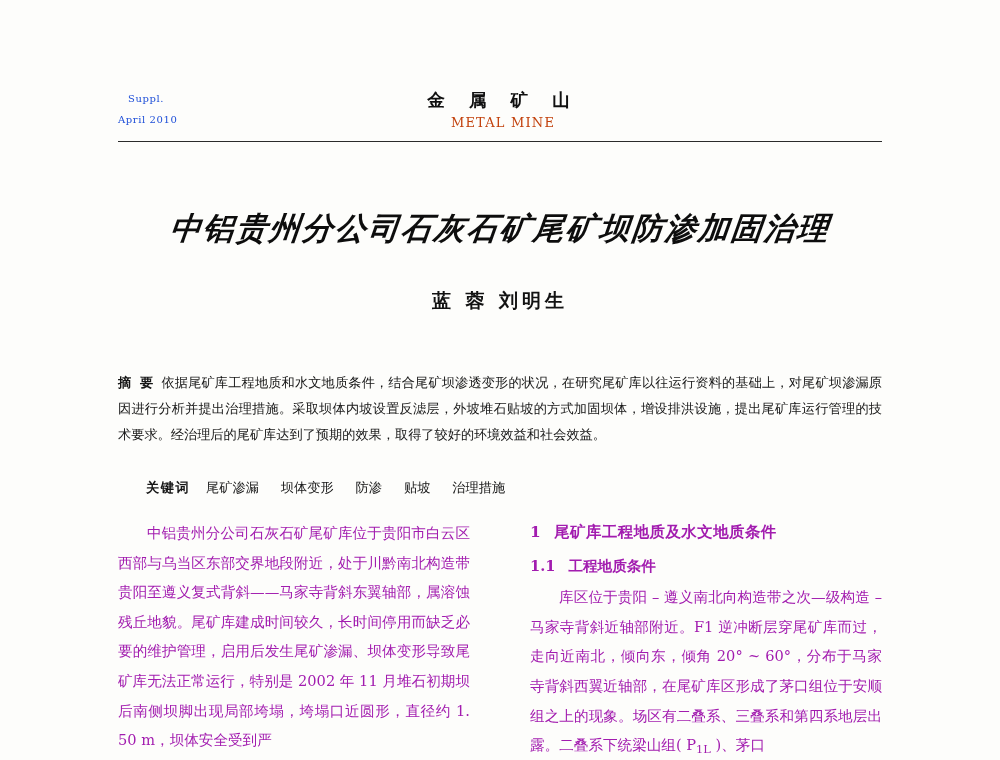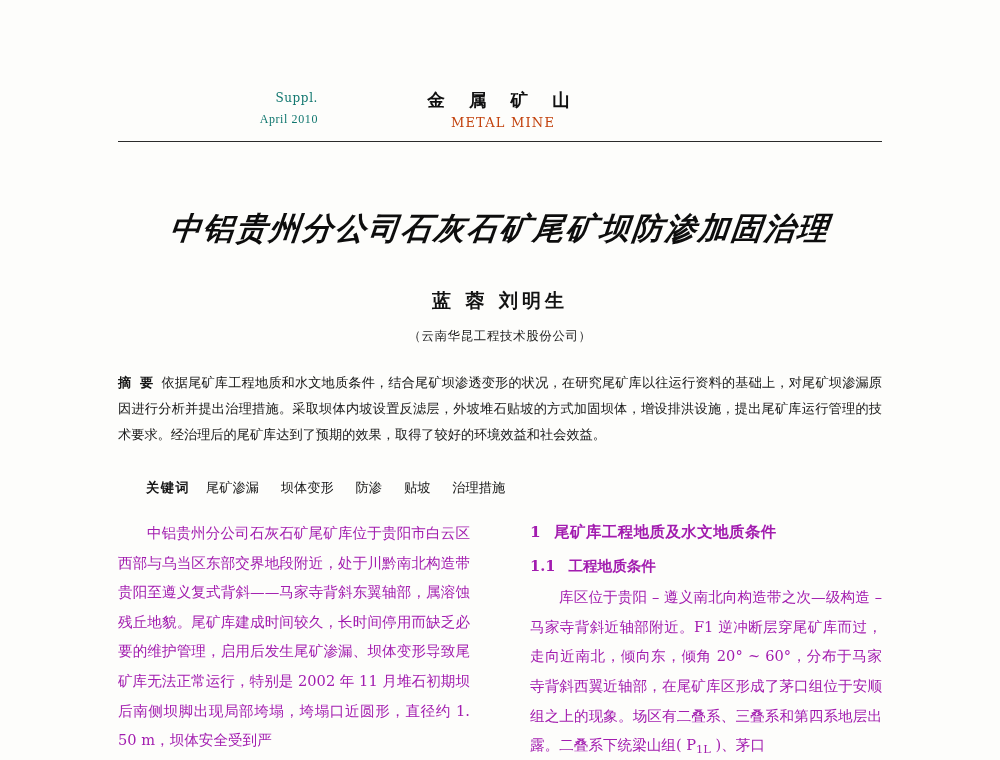--- a/index.html
+++ b/index.html
@@ -26,28 +26,28 @@
     left: 118px;
     top: 88px;
     width: 764px;
     height: 52px;
   }
   .mh-left {
     position: absolute;
     left: 0;
     top: 0;
     width: 200px;
-    text-align: right;
-    font-size: 12px;
+    text-align: left;
+    font-size: 10px;
     line-height: 21px;
     letter-spacing: 0.6px;
-    color: #0f766e;
+    color: #1d4ed8;
   }
   .mh-left .l1 { padding-left: 10px; }
-  .mh-left .l2 { padding-left: 0px; font-family: Liberation Serif, serif; }
+  .mh-left .l2 { padding-left: 0px; }
   .mh-center {
     position: absolute;
     left: 250px;
     top: 0;
     width: 270px;
     text-align: center;
   }
   .mh-center .cn {
     font-size: 17.5px;
     letter-spacing: 9px;
@@ -199,21 +199,20 @@
     </div>
     <div class="mh-center">
       <div class="cn">金 属 矿 山</div>
       <div class="en">METAL MINE</div>
     </div>
   </div>
   <div class="rule"></div>
 
   <div class="title">中铝贵州分公司石灰石矿尾矿坝防渗加固治理</div>
   <div class="authors">蓝 蓉 刘明生</div>
-  <div class="affiliation">（云南华昆工程技术股份公司）</div>
 
   <div class="abstract">
     <span class="lbl">摘 要</span><span>依据尾矿库工程地质和水文地质条件，结合尾矿坝渗透变形的状况，在研究尾矿库以往运行资料的基础上，对尾矿坝渗漏原因进行分析并提出治理措施。采取坝体内坡设置反滤层，外坡堆石贴坡的方式加固坝体，增设排洪设施，提出尾矿库运行管理的技术要求。经治理后的尾矿库达到了预期的效果，取得了较好的环境效益和社会效益。</span>
   </div>
 
   <div class="keywords">
     <span class="lbl">关键词</span><span class="kw">尾矿渗漏</span><span class="kw">坝体变形</span><span class="kw">防渗</span><span class="kw">贴坡</span><span class="kw">治理措施</span>
   </div>
 
   <div class="cols">

